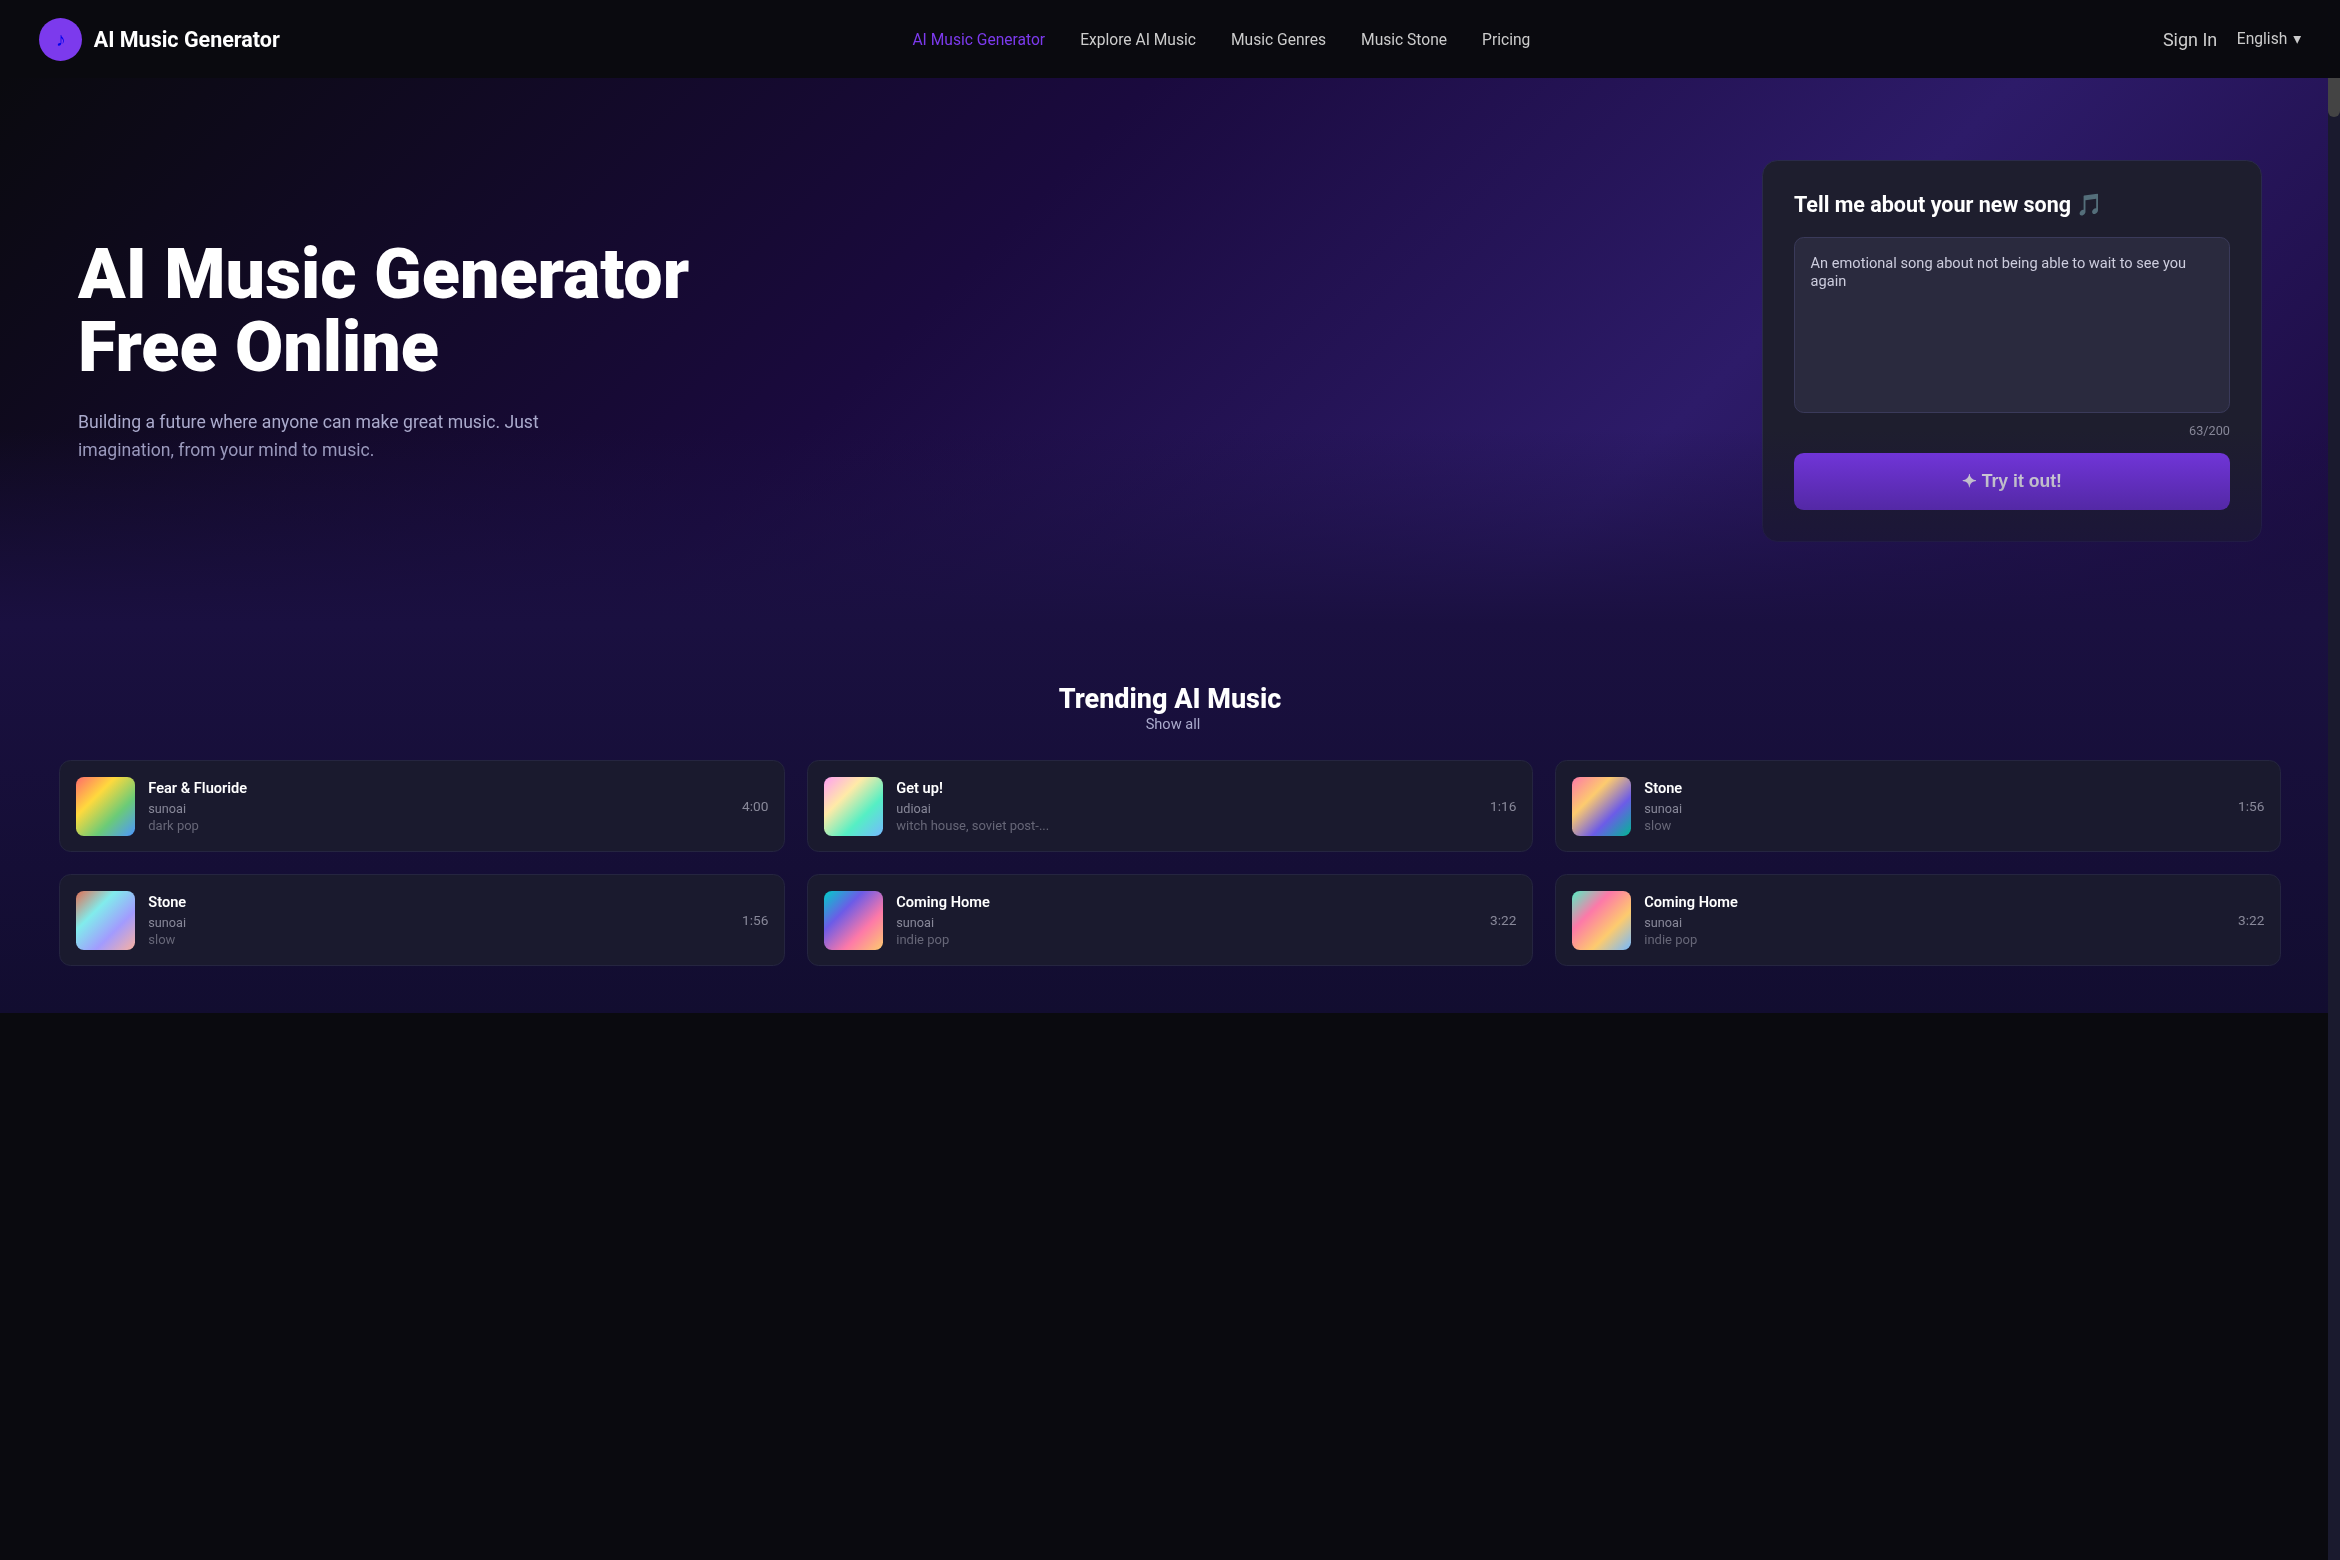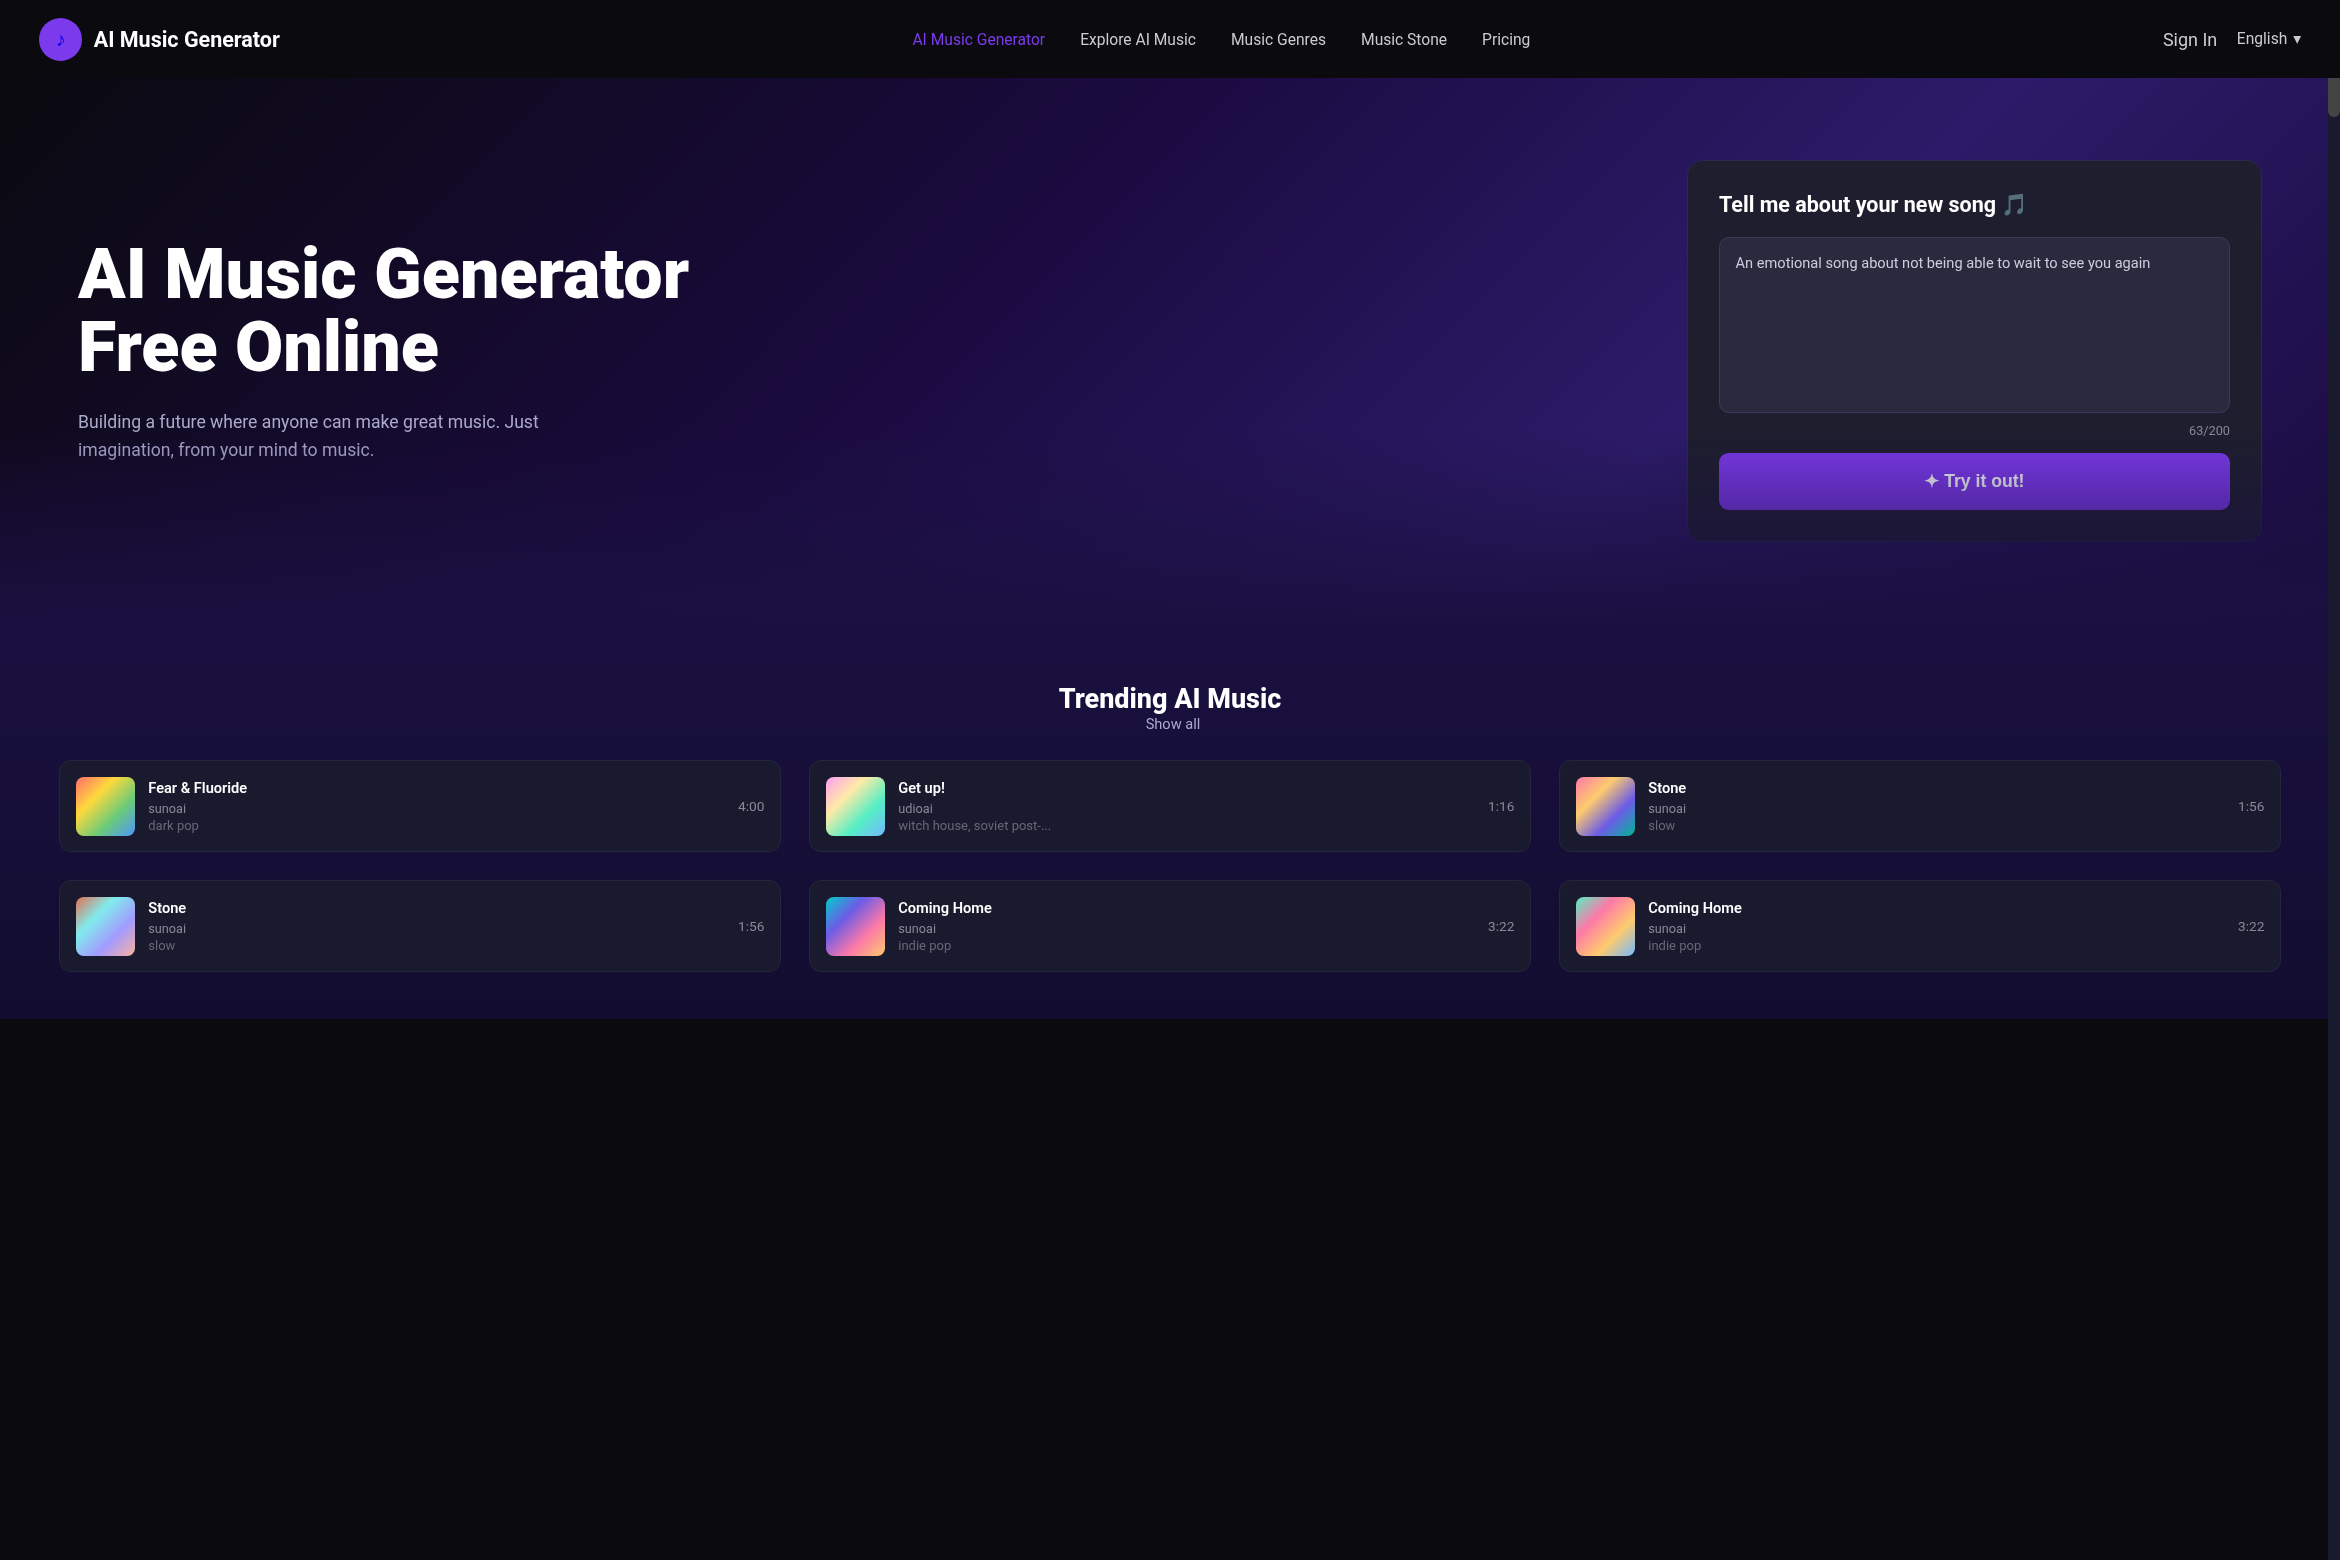--- a/index.html
+++ b/index.html
@@ -112,21 +112,21 @@
       margin-bottom: 23.4px;
     }
     .hero-subtitle {
       font-size: 17.6px;
       color: #aaaacc;
       line-height: 1.6;
       max-width: 507px;
     }
     .hero-right {
       margin-left: auto;
-      width: 575px;
+      width: 500px;
     }
     .song-card {
       background: #1e1e2e;
       border-radius: 15.6px;
       padding: 31px;
       border: 1px solid #2a2a4a;
     }
     .song-card-title {
       font-size: 21.5px;
       font-weight: 700;
@@ -189,21 +189,21 @@
       color: #aaaacc;
       cursor: pointer;
       text-decoration: none;
       margin-left: 6px;
     }
 
     
     .music-grid {
       display: grid;
       grid-template-columns: repeat(3, 1fr);
-      gap: 28px;
+      gap: 22px;
       margin-bottom: 8px;
     }
     .music-card {
       background: #1a1a2e;
       border-radius: 11.7px;
       padding: 15.6px;
       display: flex;
       align-items: center;
       gap: 13.7px;
       border: 1px solid #252540;

